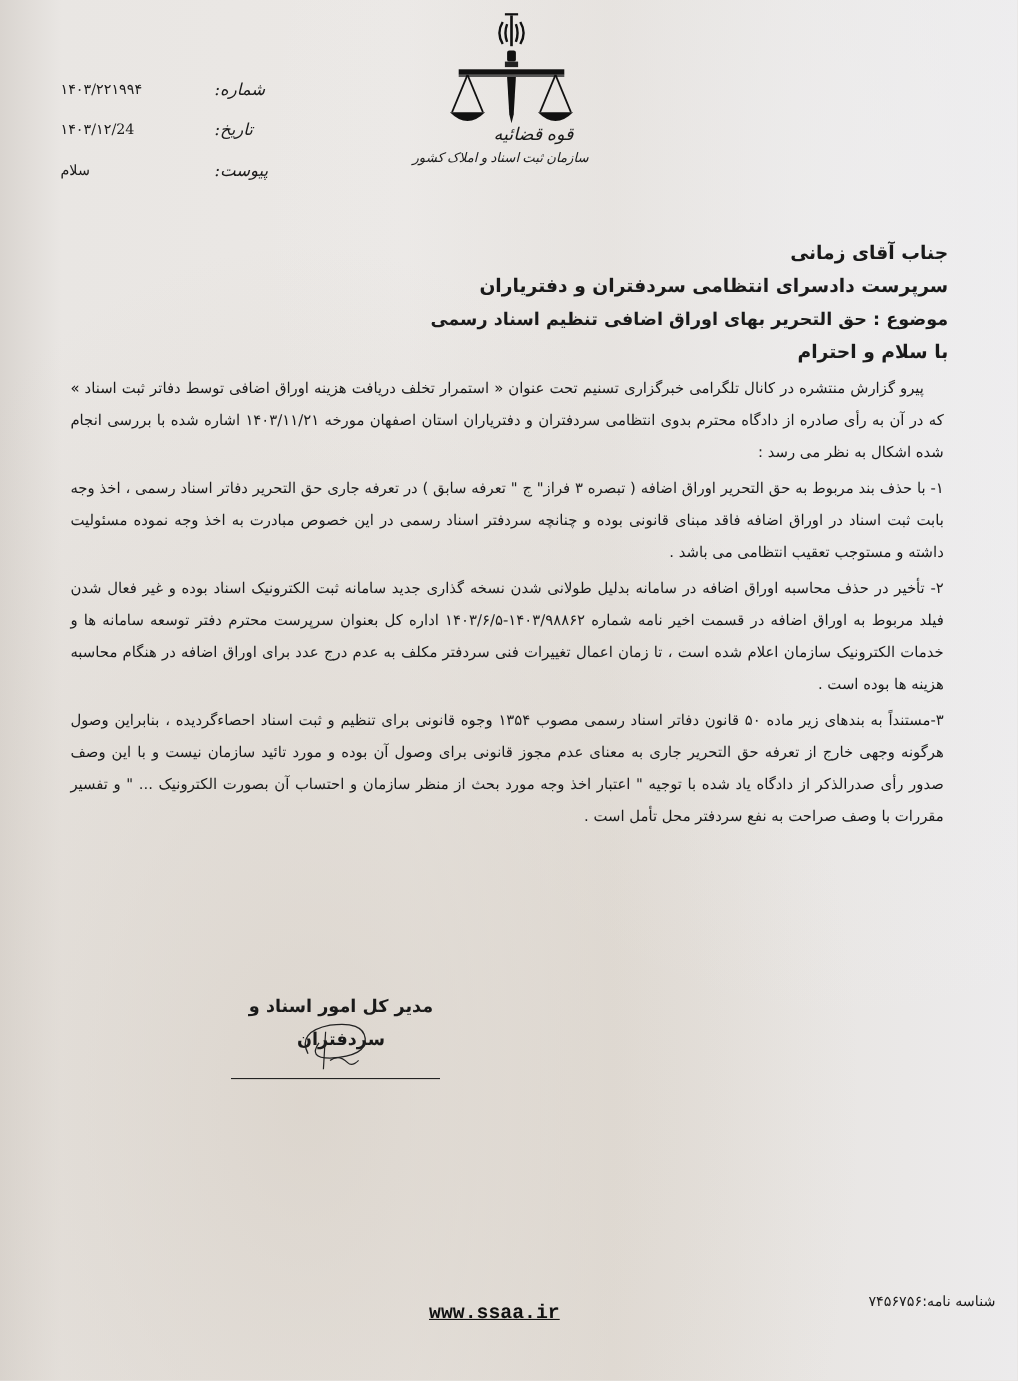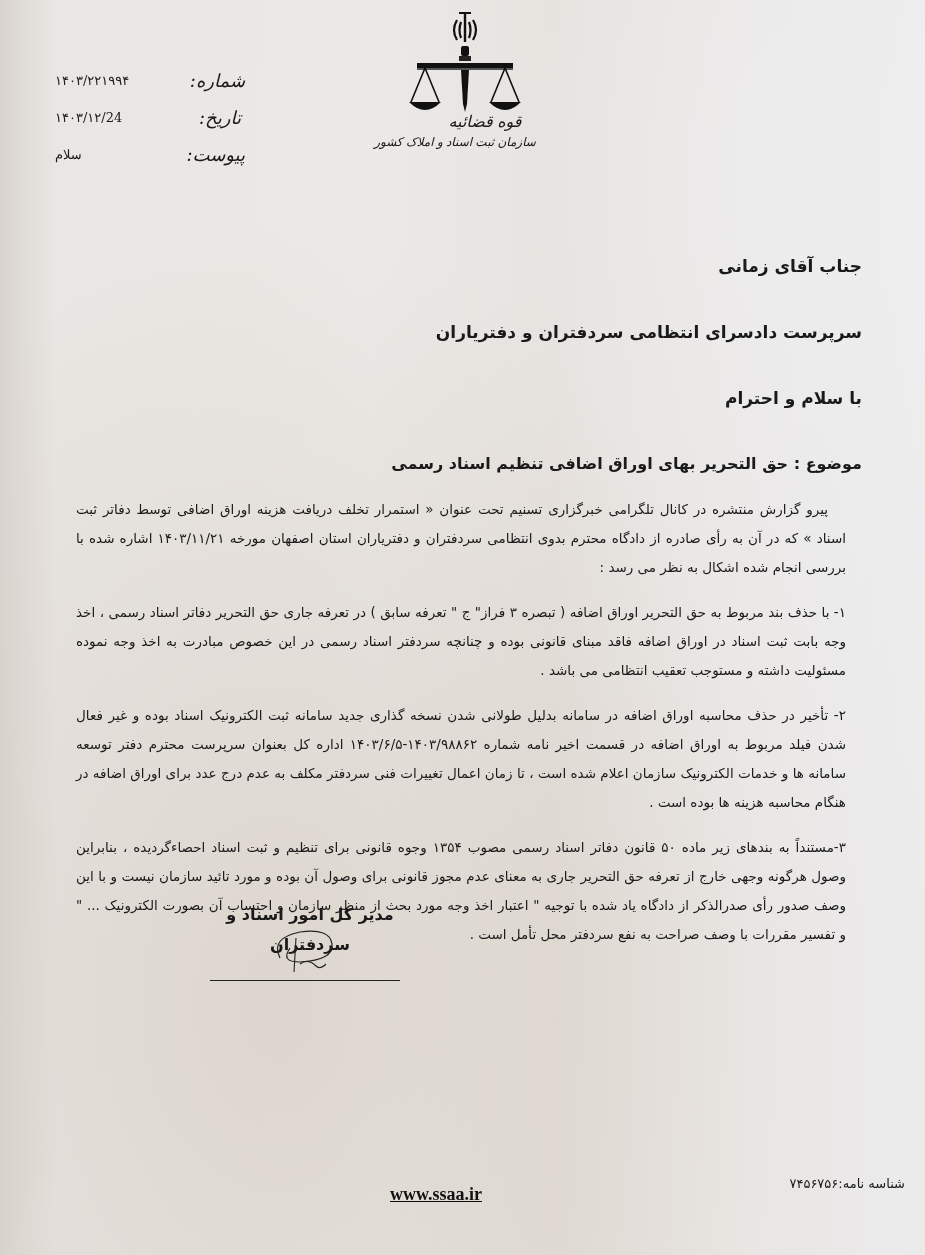--- a/index.html
+++ b/index.html
@@ -20,54 +20,54 @@
       background:
         radial-gradient(ellipse at 30% 80%, rgba(214,206,196,0.7) 0%, rgba(214,206,196,0) 55%),
         radial-gradient(ellipse at 85% 15%, rgba(240,240,242,0.6) 0%, rgba(240,240,242,0) 50%);
       pointer-events: none;
     }
     .meta {
       position: absolute; left: 55px; top: 62px; width: 190px;
       font-family: "DejaVu Serif", serif; font-size: 14px;
     }
     .meta-row { display: flex; justify-content: space-between; height: 37px; align-items: center; direction: rtl; }
-    .meta-label { font-style: italic; font-size: 18px; width: 50px; text-align: center; }
+    .meta-label { font-style: italic; font-size: 15px; width: 50px; text-align: left; }
     .meta-value { direction: ltr; letter-spacing: 1px; font-size: 13px; }
     .emblem {
       position: absolute; left: 395px; top: 6px; width: 140px; height: 110px;
     }
     .org {
       position: absolute; left: 355px; top: 112px; width: 200px; text-align: center;
-      font-family: Liberation Sans, sans-serif; font-style: italic;
+      font-family: Liberation Serif, serif; font-style: italic;
     }
     .org-1 { font-size: 16px; margin-left: 60px; }
     .org-2 { font-size: 12px; margin-top: 4px; }
     .content {
       position: absolute; left: 60px; top: 215px; width: 802px;
       direction: rtl; text-align: justify;
     }
-    .hdr { font-weight: bold; font-size: 17px; line-height: 30px; padding-right: 0; margin-top: 36px; }
+    .hdr { font-weight: bold; font-size: 17px; line-height: 30px; padding-right: 0; }
     .hdr.subject { font-size: 16px; }
-    .para { font-size: 13.5px; line-height: 29px; margin: 16px; }
+    .para { font-size: 13.5px; line-height: 29px; margin: 4px; }
     .para.indent { text-indent: 18px; }
     .signature {
       position: absolute; left: 190px; top: 900px; width: 240px;
       direction: rtl; text-align: center; font-weight: bold;
     }
     .sig-name { font-size: 15px; line-height: 26px; }
     .sig-title { font-size: 16px; line-height: 30px; }
     .sig-scribble {
       position: absolute; left: 70px; top: 18px; width: 90px; height: 60px;
     }
     .sig-line {
       position: absolute; left: 20px; top: 80px; width: 190px; height: 1px; background: #222;
     }
     .website {
       position: absolute; left: 390px; top: 1184px;
-      font-family: Liberation Serif, serif; font-weight: bold; font-size: 18px;
+      font-family: Liberation Mono, monospace; font-weight: bold; font-size: 18px;
       text-decoration: underline; color: #111;
     }
     .letter-id {
       position: absolute; right: 20px; top: 1176px;
       direction: rtl; font-size: 13px;
     }
   </style>
 </head>
 <body>
 
@@ -120,22 +120,22 @@
   </div>
 
   <div class="org">
     <div class="org-1">قوه قضائیه</div>
     <div class="org-2">سازمان ثبت اسناد و املاک کشور</div>
   </div>
 
   <div class="content">
     <div class="hdr">جناب آقای زمانی</div>
     <div class="hdr">سرپرست دادسرای انتظامی سردفتران و دفتریاران</div>
+    <div class="hdr subject">موضوع : حق التحریر بهای اوراق اضافی تنظیم اسناد رسمی</div>
     <div class="hdr">با سلام و احترام</div>
-    <div class="hdr subject">موضوع : حق التحریر بهای اوراق اضافی تنظیم اسناد رسمی</div>
     <p class="para indent">پیرو گزارش منتشره در کانال تلگرامی خبرگزاری تسنیم تحت عنوان « استمرار تخلف دریافت هزینه اوراق اضافی توسط دفاتر ثبت اسناد » که در آن به رأی صادره از دادگاه محترم بدوی انتظامی سردفتران و دفتریاران استان اصفهان مورخه ۱۴۰۳/۱۱/۲۱ اشاره شده با بررسی انجام شده اشکال به نظر می رسد :</p>
     <p class="para">۱- با حذف بند مربوط به حق التحریر اوراق اضافه ( تبصره ۳ فراز" ج " تعرفه سابق ) در تعرفه جاری حق التحریر دفاتر اسناد رسمی ، اخذ وجه بابت ثبت اسناد در اوراق اضافه فاقد مبنای قانونی بوده و چنانچه سردفتر اسناد رسمی در این خصوص مبادرت به اخذ وجه نموده مسئولیت داشته و مستوجب تعقیب انتظامی می باشد .</p>
     <p class="para">۲- تأخیر در حذف محاسبه اوراق اضافه در سامانه بدلیل طولانی شدن نسخه گذاری جدید سامانه ثبت الکترونیک اسناد بوده و غیر فعال شدن فیلد مربوط به اوراق اضافه در قسمت اخیر نامه شماره ۱۴۰۳/۹۸۸۶۲-۱۴۰۳/۶/۵ اداره کل بعنوان سرپرست محترم دفتر توسعه سامانه ها و خدمات الکترونیک سازمان اعلام شده است ، تا زمان اعمال تغییرات فنی سردفتر مکلف به عدم درج عدد برای اوراق اضافه در هنگام محاسبه هزینه ها بوده است .</p>
     <p class="para">۳-مستنداً به بندهای زیر ماده ۵۰ قانون دفاتر اسناد رسمی مصوب ۱۳۵۴ وجوه قانونی برای تنظیم و ثبت اسناد احصاء‌گردیده ، بنابراین وصول هرگونه وجهی خارج از تعرفه حق التحریر جاری به معنای عدم مجوز قانونی برای وصول آن بوده و مورد تائید سازمان نیست و با این وصف صدور رأی صدرالذکر از دادگاه یاد شده با توجیه " اعتبار اخذ وجه مورد بحث از منظر سازمان و احتساب آن بصورت الکترونیک ... " و تفسیر مقررات با وصف صراحت به نفع سردفتر محل تأمل است .</p>
   </div>
 
   <div class="signature">
     <div class="sig-title">مدیر کل امور اسناد و سردفتران</div>
     <svg class="sig-scribble" viewBox="0 0 90 60">
       <path d="M20 40 Q10 20 40 14 Q70 10 72 26 Q74 42 40 44 Q20 44 30 30" fill="none" stroke="#222" stroke-width="1.2"></path>

